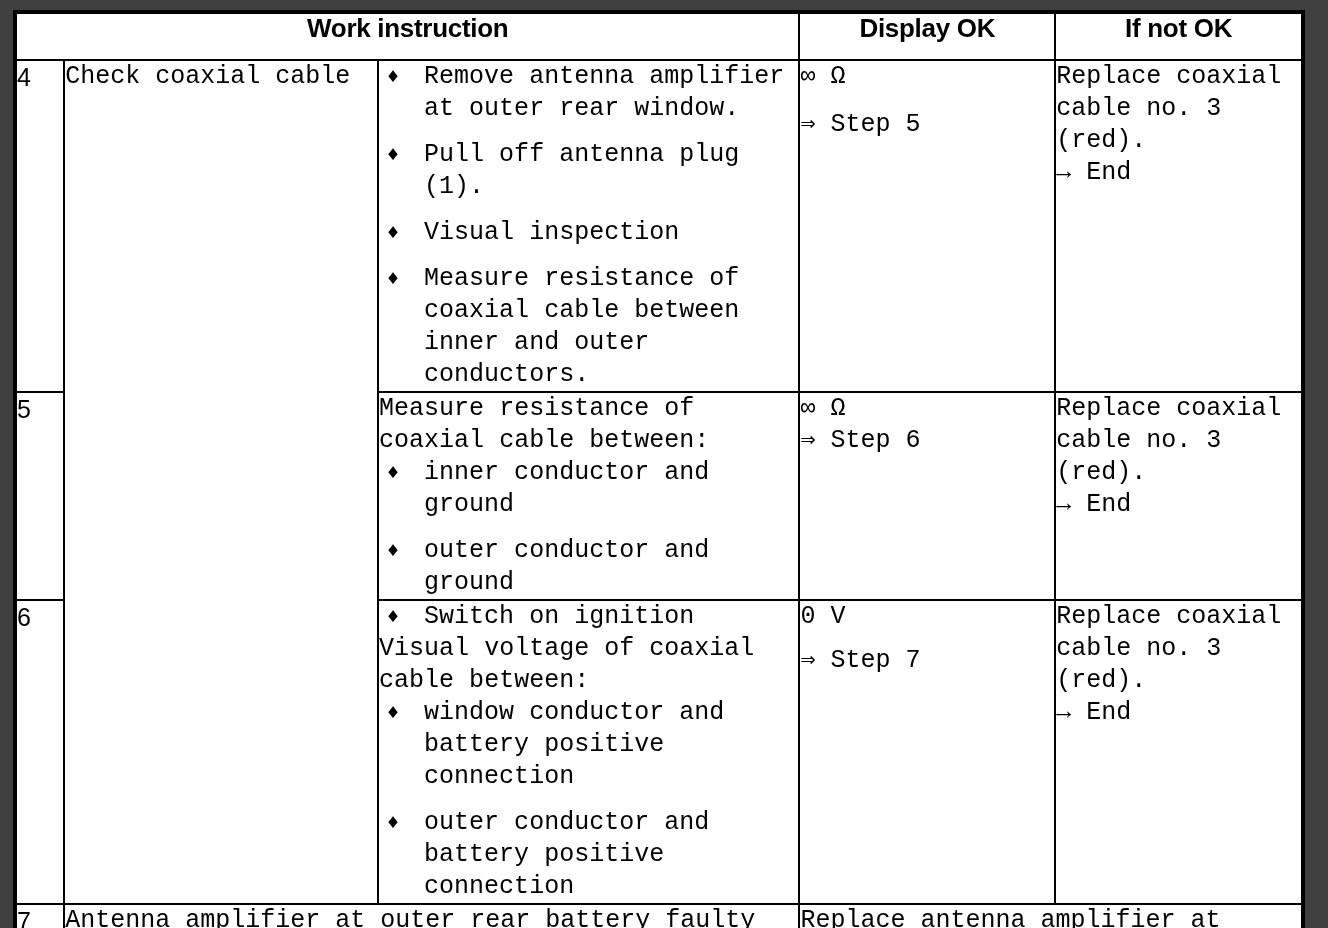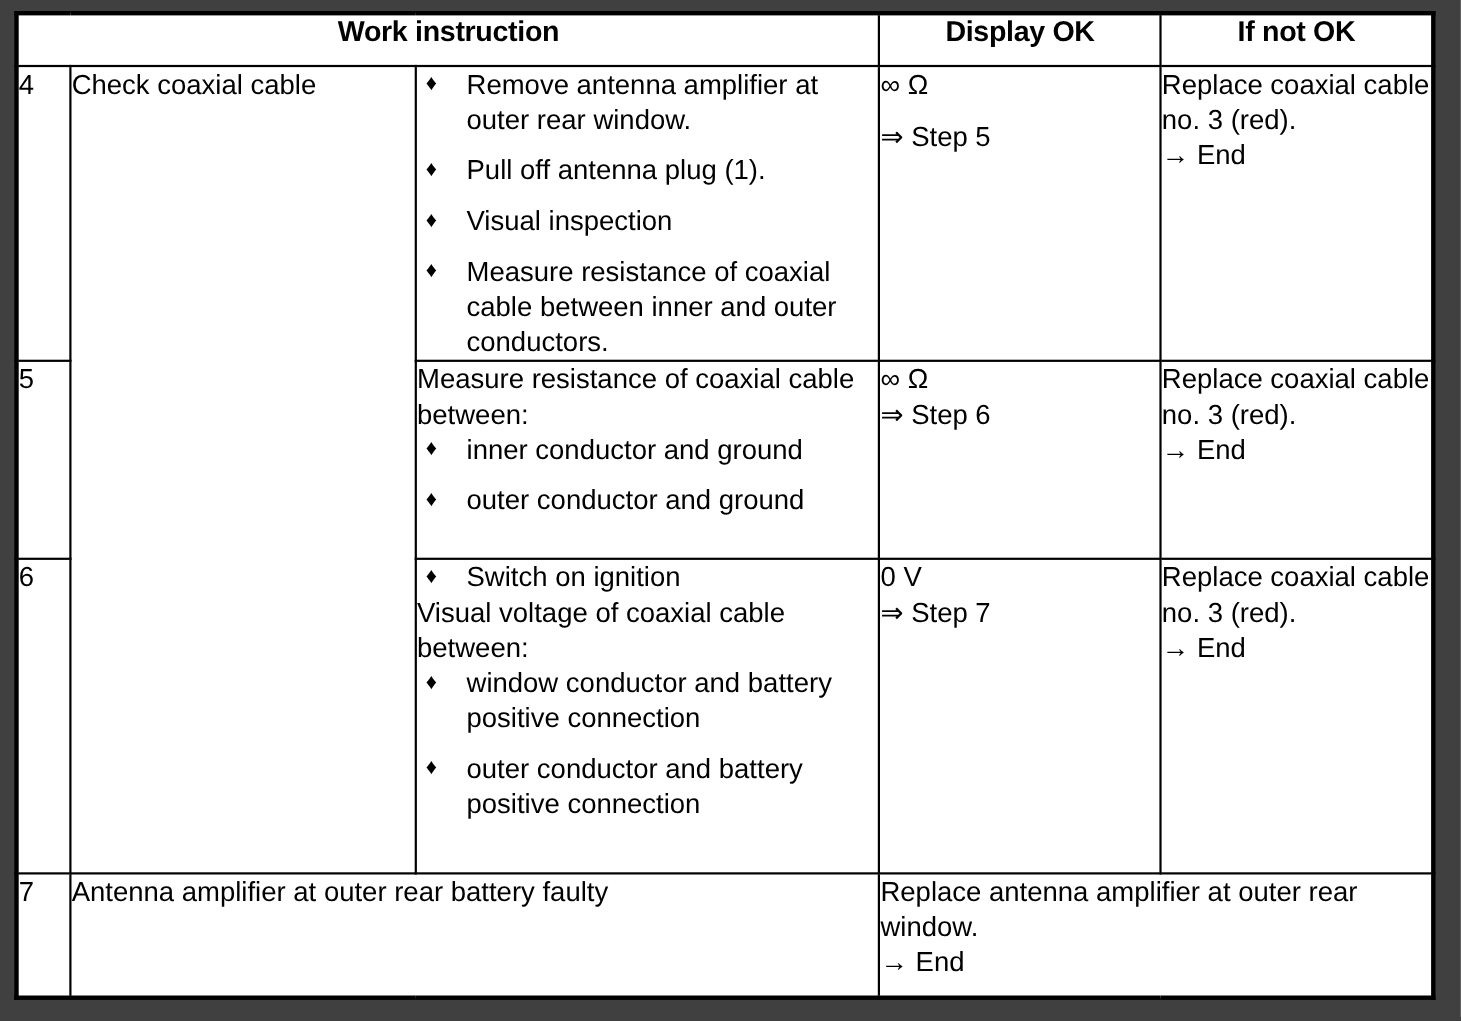--- a/index.html
+++ b/index.html
@@ -54,20 +54,21 @@
     letter-spacing: -0.3px;
     padding: 11px 0 12px 12px;
     white-space: nowrap;
   }
 
   
   .cell {
     font-size: 25px;
     line-height: 1.28;
     padding: 10px 10px 12px 12px;
+    font-family: Liberation Mono, monospace;
   }
   .cell-num {
     font-size: 25px;
     line-height: 1.28;
     padding: 10px 6px 10px 10px;
     text-align: left;
   }
   .cell p {
     margin: 0;
   }
@@ -208,21 +209,21 @@
             </li>
             <li>
               <span class="bul">♦</span>
               <span>outer conductor and battery positive connection</span>
             </li>
           </ul>
         </td>
 
         <td class="cell">
           <p class="sym">0 V</p>
-          <p class="sym" style="margin-top:0">⇒ Step 7</p>
+          <p class="sym" style="margin-top:12px">⇒ Step 7</p>
         </td>
 
         <td class="cell">
           <p>Replace coaxial cable no. 3 (red).</p>
           <p style="margin-top:0">→ End</p>
         </td>
       </tr>
 
       <tr style="height: 113px;">
         <td class="cell-num">7</td>

